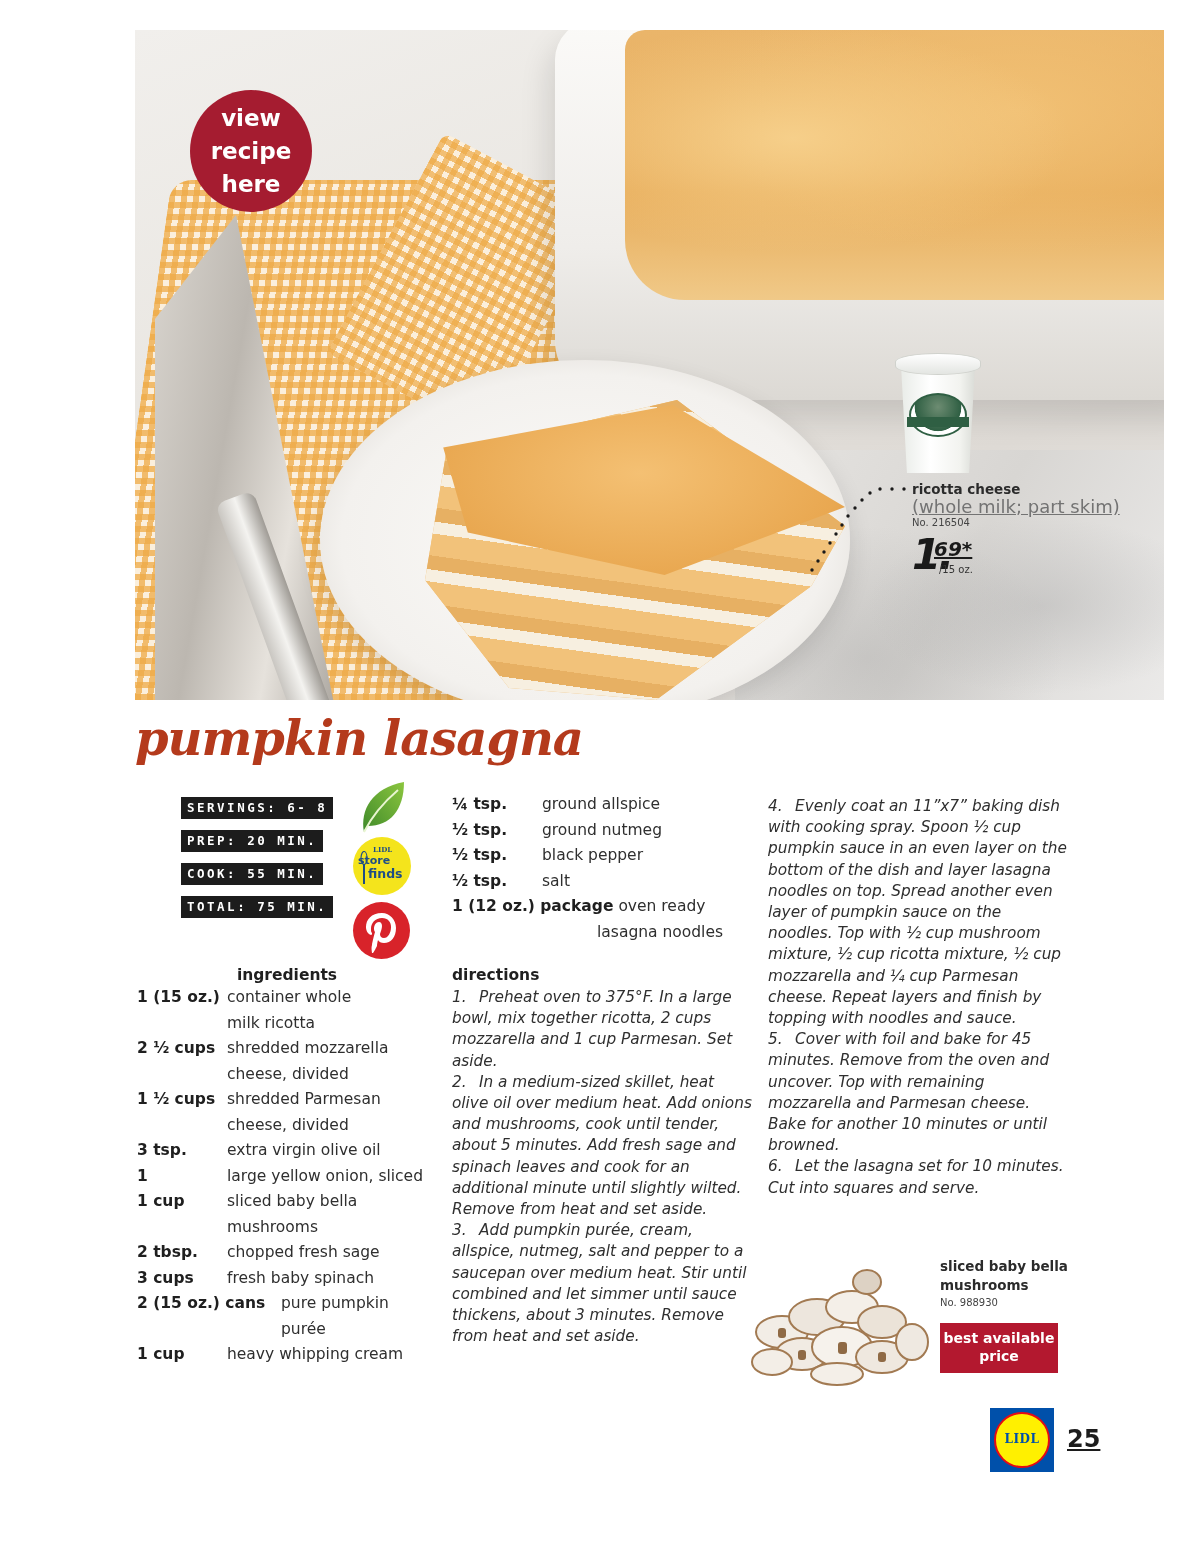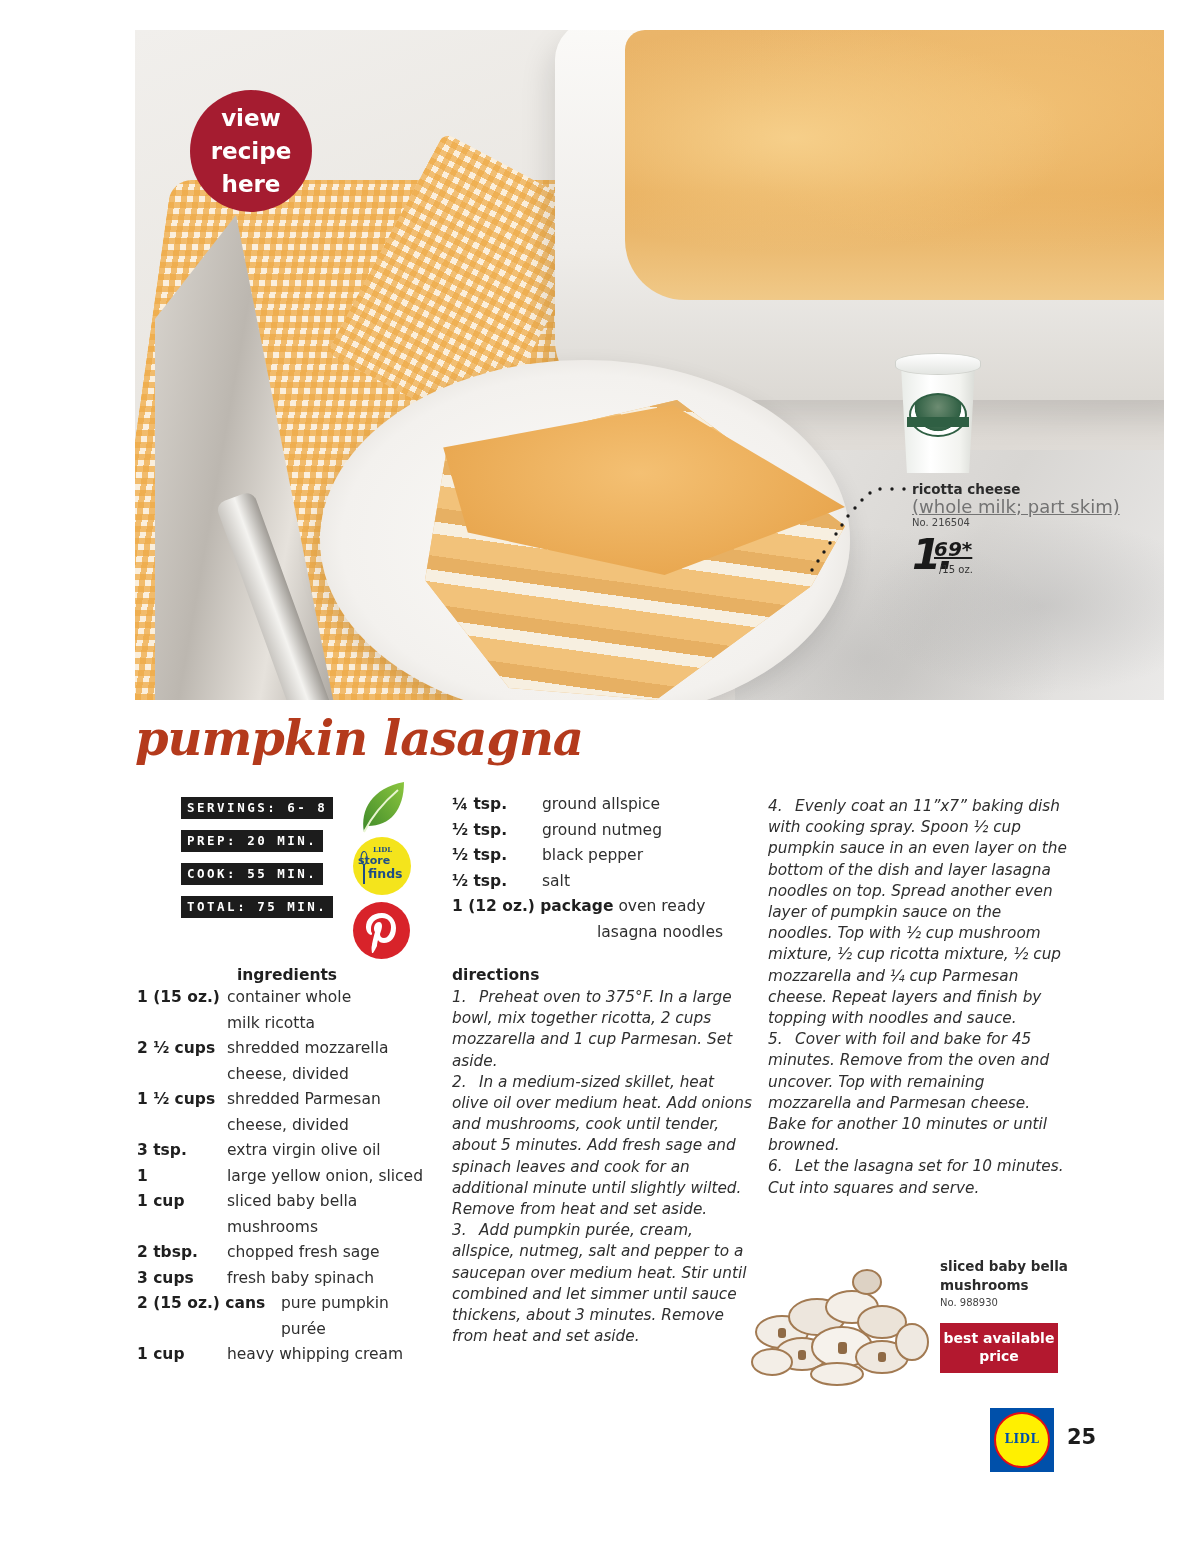--- a/index.html
+++ b/index.html
@@ -200,21 +200,21 @@
   .lidl-circle {
     position: absolute; left: 4px; top: 4px; width: 56px; height: 56px; border-radius: 50%;
     background: #fff000; border: 2px solid #e60a14;
   }
   .lidl-text {
     position: absolute; left: 0; top: 18px; width: 52px; text-align: center;
     font-family: "DejaVu Serif", serif; font-weight: bold; font-size: 12px; color: #0050aa;
     letter-spacing: 0.5px;
   }
   .page-number {
-    position: absolute; left: 1067px; top: 1425px; font-weight: bold; font-size: 21px; color: #1c1c1c;
+    position: absolute; left: 1067px; top: 1425px; font-weight: bold; font-size: 24px; color: #1c1c1c; text-decoration: underline;
   }
 </style>
 </head>
 <body>
 
 <div class="hero">
   <div class="marble"></div>
   <div class="napkin"></div>
   <div class="napkin-fold"></div>
   <div class="baking-dish"></div>

